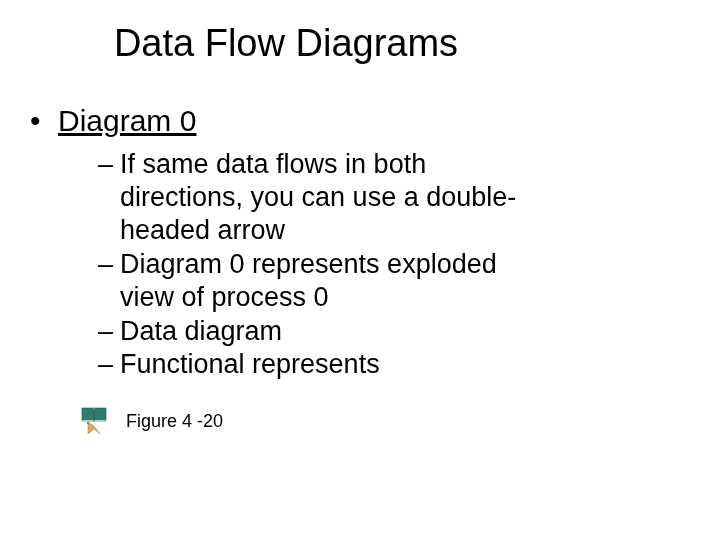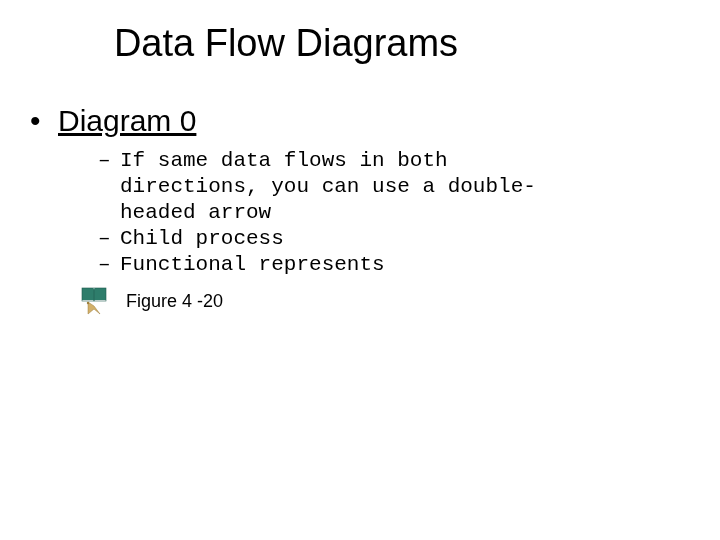--- a/index.html
+++ b/index.html
@@ -46,38 +46,37 @@
     position: absolute;
     left: 0;
     top: 0;
     font-size: 30px;
   }
   .sub {
     margin-left: 68px;
     margin-top: 6px;
   }
   .lvl2 {
-    font-size: 21px;
+    font-size: 27px;
     margin: 0;
     padding-left: 22px;
     position: relative;
     line-height: 1.24;
-    font-family: Liberation Mono, monospace;
   }
   .lvl2::before {
     content: "–";
     position: absolute;
     left: 0;
     top: 0;
   }
   .figrow {
     display: flex;
     align-items: center;
     margin-left: 50px;
-    margin-top: 8px;
+    margin-top: 24px;
     gap: 18px;
   }
   .figicon {
     width: 28px;
     height: 32px;
     position: relative;
   }
   .figicon svg { display: block; }
   .figlabel {
     font-size: 18px;
@@ -90,21 +89,22 @@
 <div class="slide">
 
   <div class="title">Data Flow Diagrams</div>
 
   <div class="body">
 
     <p class="lvl1">Diagram 0</p>
 
     <div class="sub">
       <p class="lvl2">If same data flows in both directions, you can use a double-headed arrow</p>
-      <p class="lvl2">Child process</p>
+      <p class="lvl2">Diagram 0 represents exploded view of process 0</p>
+      <p class="lvl2">Data diagram</p>
       <p class="lvl2">Functional represents</p>
     </div>
 
     <div class="figrow">
       <span class="figicon">
         <svg width="28" height="32" viewBox="0 0 28 32">
           <path d="M2 2 L13 2 Q14 2 14 4 L14 16 Q14 14 13 14 L2 14 Z" fill="#2e7d6b"></path>
           <path d="M26 2 L15 2 Q14 2 14 4 L14 16 Q14 14 15 14 L26 14 Z" fill="#2e7d6b"></path>
           <rect x="2" y="2" width="24" height="13" fill="none" stroke="#1f5a4e" stroke-width="0.6"></rect>
           <line x1="14" y1="3" x2="14" y2="15" stroke="#1f5a4e" stroke-width="0.6"></line>

